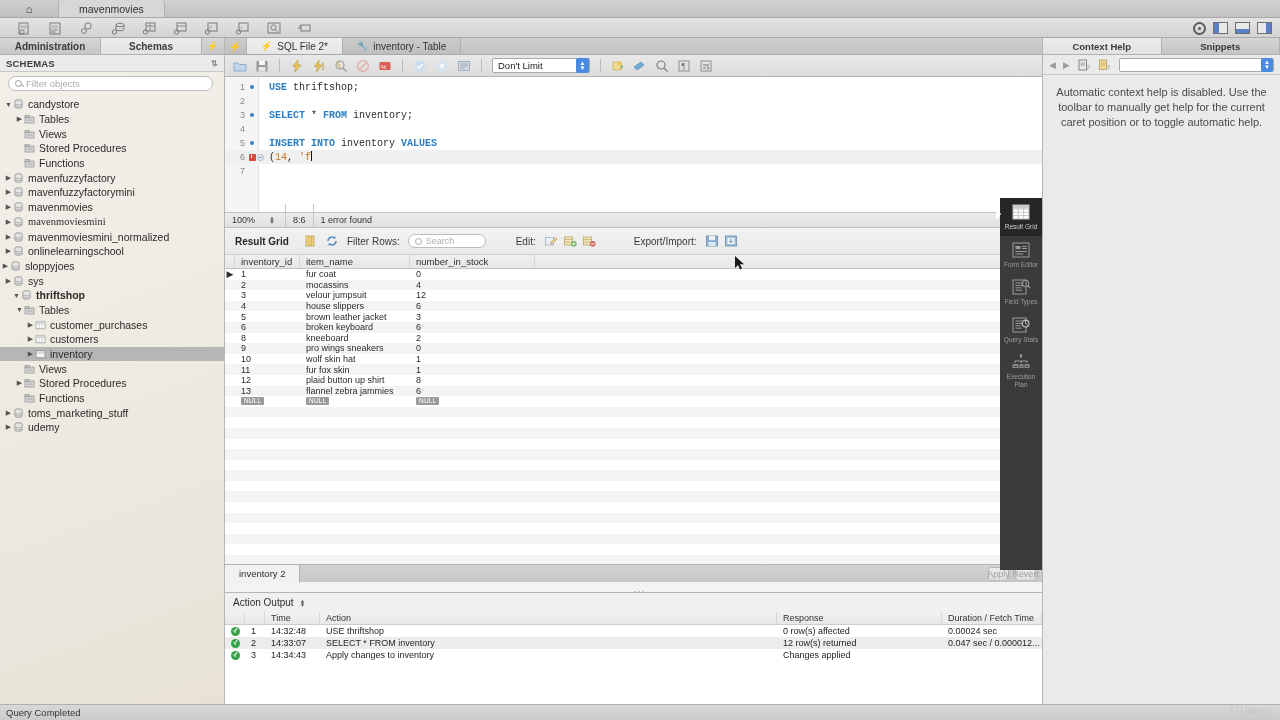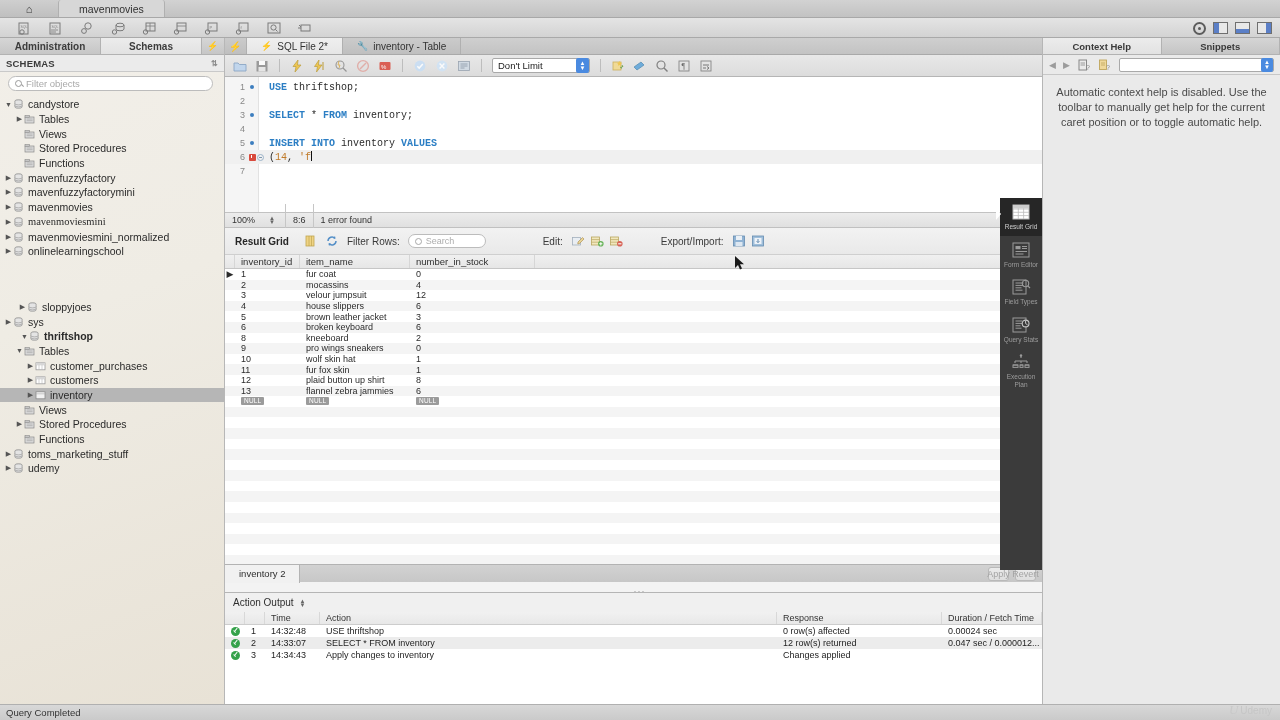--- a/index.html
+++ b/index.html
@@ -459,39 +459,39 @@
         </div>
         <div class="trow" style="padding-left: 4px;">
           <span class="arrow">▶</span>
           <span class="dbicon"><svg viewBox="0 0 11 10" width="11" height="10">
               <ellipse cx="5.5" cy="2" rx="3.6" ry="1.3" fill="#d8d8d8" stroke="#8d8d8d" stroke-width=".7"></ellipse>
               <path d="M1.9 2 v6 a3.6 1.3 0 0 0 7.2 0 V2" fill="#e4e4e4" stroke="#8d8d8d" stroke-width=".7"></path>
               <path d="M1.9 4.6 a3.6 1.3 0 0 0 7.2 0 M1.9 6.6 a3.6 1.3 0 0 0 7.2 0" fill="none" stroke="#8d8d8d" stroke-width=".6"></path>
             </svg></span>
           <span class="lbl">onlinelearningschool</span>
         </div>
-        <div class="trow" style="padding-left: 18px; margin-top: 41px;">
+        <div class="trow" style="padding-left: 1px;">
           <span class="arrow">▶</span>
           <span class="dbicon"><svg viewBox="0 0 11 10" width="11" height="10">
               <ellipse cx="5.5" cy="2" rx="3.6" ry="1.3" fill="#d8d8d8" stroke="#8d8d8d" stroke-width=".7"></ellipse>
               <path d="M1.9 2 v6 a3.6 1.3 0 0 0 7.2 0 V2" fill="#e4e4e4" stroke="#8d8d8d" stroke-width=".7"></path>
               <path d="M1.9 4.6 a3.6 1.3 0 0 0 7.2 0 M1.9 6.6 a3.6 1.3 0 0 0 7.2 0" fill="none" stroke="#8d8d8d" stroke-width=".6"></path>
             </svg></span>
           <span class="lbl">sloppyjoes</span>
         </div>
         <div class="trow" style="padding-left: 4px;">
           <span class="arrow">▶</span>
           <span class="dbicon"><svg viewBox="0 0 11 10" width="11" height="10">
               <ellipse cx="5.5" cy="2" rx="3.6" ry="1.3" fill="#d8d8d8" stroke="#8d8d8d" stroke-width=".7"></ellipse>
               <path d="M1.9 2 v6 a3.6 1.3 0 0 0 7.2 0 V2" fill="#e4e4e4" stroke="#8d8d8d" stroke-width=".7"></path>
               <path d="M1.9 4.6 a3.6 1.3 0 0 0 7.2 0 M1.9 6.6 a3.6 1.3 0 0 0 7.2 0" fill="none" stroke="#8d8d8d" stroke-width=".6"></path>
             </svg></span>
           <span class="lbl">sys</span>
         </div>
-        <div class="trow bold" style="padding-left: 20px;">
+        <div class="trow bold" style="padding-left: 12px;">
           <span class="arrow">▼</span>
           <span class="dbicon"><svg viewBox="0 0 11 10" width="11" height="10">
               <ellipse cx="5.5" cy="2" rx="3.6" ry="1.3" fill="#d8d8d8" stroke="#8d8d8d" stroke-width=".7"></ellipse>
               <path d="M1.9 2 v6 a3.6 1.3 0 0 0 7.2 0 V2" fill="#e4e4e4" stroke="#8d8d8d" stroke-width=".7"></path>
               <path d="M1.9 4.6 a3.6 1.3 0 0 0 7.2 0 M1.9 6.6 a3.6 1.3 0 0 0 7.2 0" fill="none" stroke="#8d8d8d" stroke-width=".6"></path>
             </svg></span>
           <span class="lbl">thriftshop</span>
         </div>
         <div class="trow" style="padding-left: 15px;">
           <span class="arrow">▼</span>
@@ -765,21 +765,21 @@
             <path d="M11 7 a4 4 0 0 1-7 2.6" stroke="#3a7fc1" stroke-width="1.5" fill="none"></path>
             <path d="M10 2 l.5 2.6 L8 4.3z" fill="#3a7fc1"></path>
             <path d="M4 12 l-.5-2.6 L6 9.7z" fill="#3a7fc1"></path>
           </svg>
       </span>
       <span class="lbl-s">Filter Rows:</span>
       <span class="searchbox">
         <span class="mag" style="width:7px;height:7px;border:1.2px solid #a9a9a9;border-radius:50%;position:relative;display:inline-block;"></span>
         <span>Search</span>
       </span>
-      <span class="lbl-s" style="margin-left:49px;">Edit:</span>
+      <span class="lbl-s" style="margin-left:22px;">Edit:</span>
       <span class="grp">
         <span class="eicon">
           <svg width="14" height="14" viewBox="0 0 14 14">
               <rect x="1.5" y="3.5" width="8" height="7.5" fill="#e9eef4" stroke="#96a5b4" stroke-width=".8"></rect>
               <path d="M7 8 L11.5 3.5 L13 5 L8.5 9.5 L6.8 10z" fill="#e8d08a" stroke="#a9863d" stroke-width=".7"></path>
             </svg>
         </span>
         <span class="eicon">
           <svg width="14" height="14" viewBox="0 0 14 14">
               <rect x="1.5" y="3" width="8" height="8" fill="#f2e6b5" stroke="#b09b47" stroke-width=".8"></rect>

